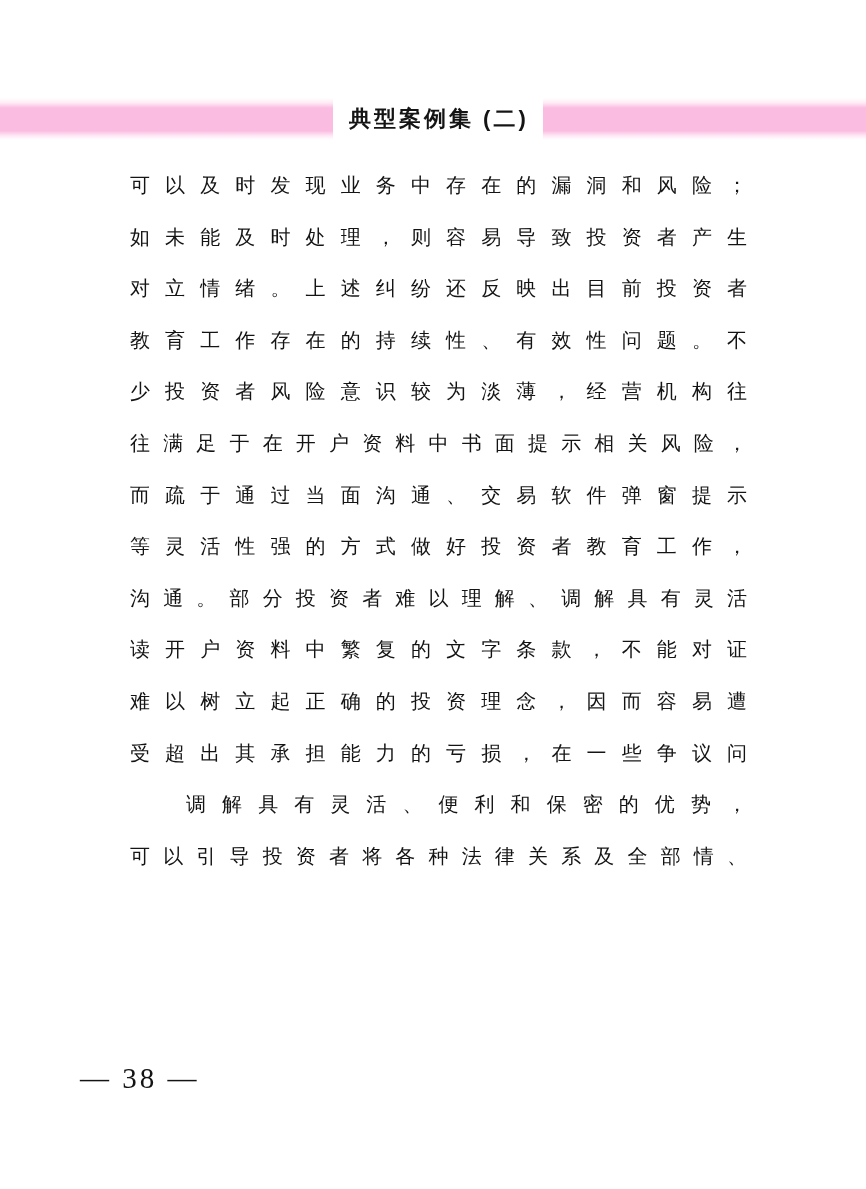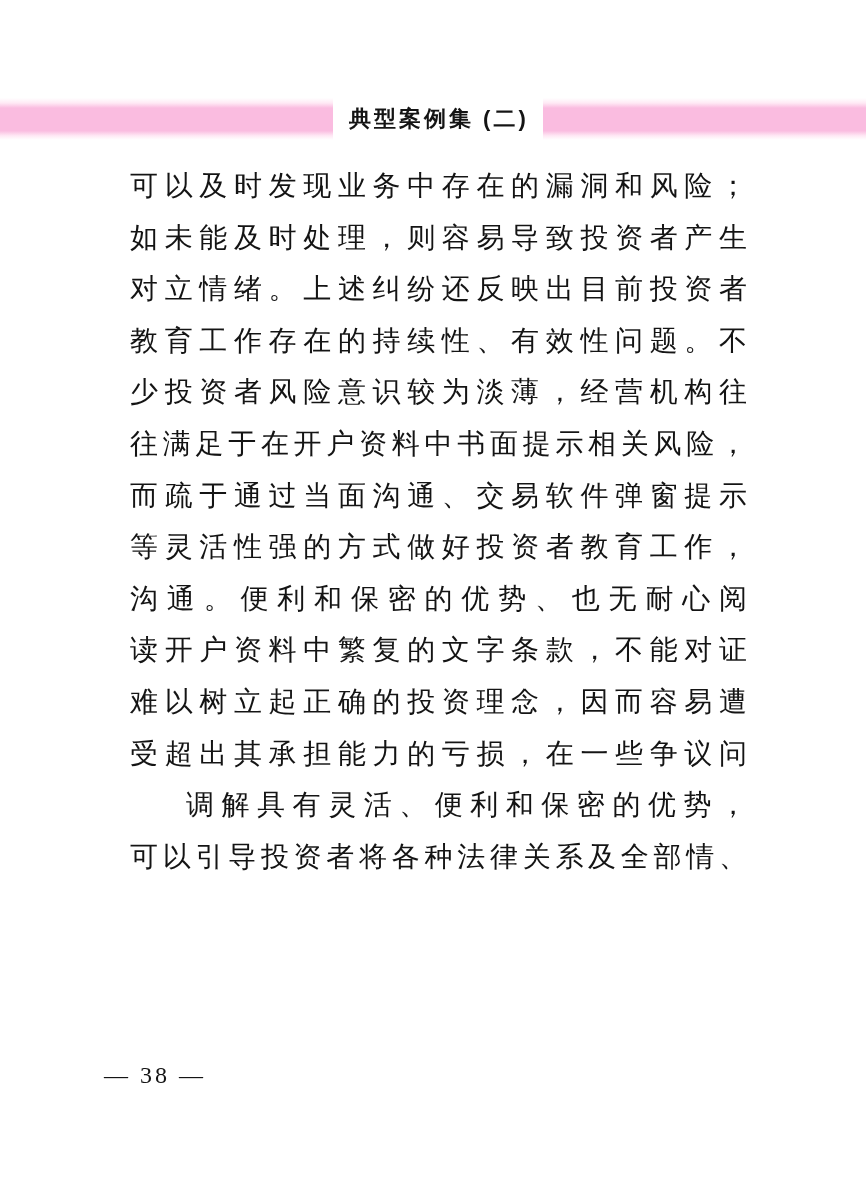--- a/index.html
+++ b/index.html
@@ -54,40 +54,40 @@
   
   .textblock {
     position: absolute;
     left: 130px;
     top: 160px;
     width: 617px;
   }
   .bodyline {
     height: 51.6px;
     line-height: 51.6px;
-    font-size: 28px;
+    font-size: 20px;
     white-space: nowrap;
     color: var(--text-color, #141414);
   }
   .bodyline.just {
     white-space: normal;
     text-align: justify;
     text-align-last: justify;
     text-justify: inter-character;
   }
   .bodyline.indent {
     padding-left: 56px;
     font-family: Liberation Serif, serif;
   }
   
   .folio {
     position: absolute;
-    left: 104px;
+    left: 80px;
     top: 1062px;
-    font-size: 24px;
+    font-size: 29px;
     letter-spacing: 3px;
     white-space: nowrap;
   }
 </style>
 </head>
 <body>
 
 <div class="sheet">
 
   <div class="header">
@@ -98,21 +98,21 @@
 
   <div class="textblock">
     <div class="bodyline just">可以及时发现业务中存在的漏洞和风险；</div>
     <div class="bodyline just">如未能及时处理，则容易导致投资者产生</div>
     <div class="bodyline just">对立情绪。上述纠纷还反映出目前投资者</div>
     <div class="bodyline just">教育工作存在的持续性、有效性问题。不</div>
     <div class="bodyline just">少投资者风险意识较为淡薄，经营机构往</div>
     <div class="bodyline just">往满足于在开户资料中书面提示相关风险，</div>
     <div class="bodyline just">而疏于通过当面沟通、交易软件弹窗提示</div>
     <div class="bodyline just">等灵活性强的方式做好投资者教育工作，</div>
-    <div class="bodyline just">沟通。便利和保密的优势、也无耐心阅</div>
+    <div class="bodyline just">沟通。部分投资者难以理解、调解具有灵活</div>
     <div class="bodyline just">读开户资料中繁复的文字条款，不能对证</div>
     <div class="bodyline just">难以树立起正确的投资理念，因而容易遭</div>
     <div class="bodyline just">受超出其承担能力的亏损，在一些争议问</div>
     <div class="bodyline just indent">调解具有灵活、便利和保密的优势，</div>
     <div class="bodyline just">可以引导投资者将各种法律关系及全部情、</div>
   </div>
 
   <div class="folio">— 38 —</div>
 
 </div>

